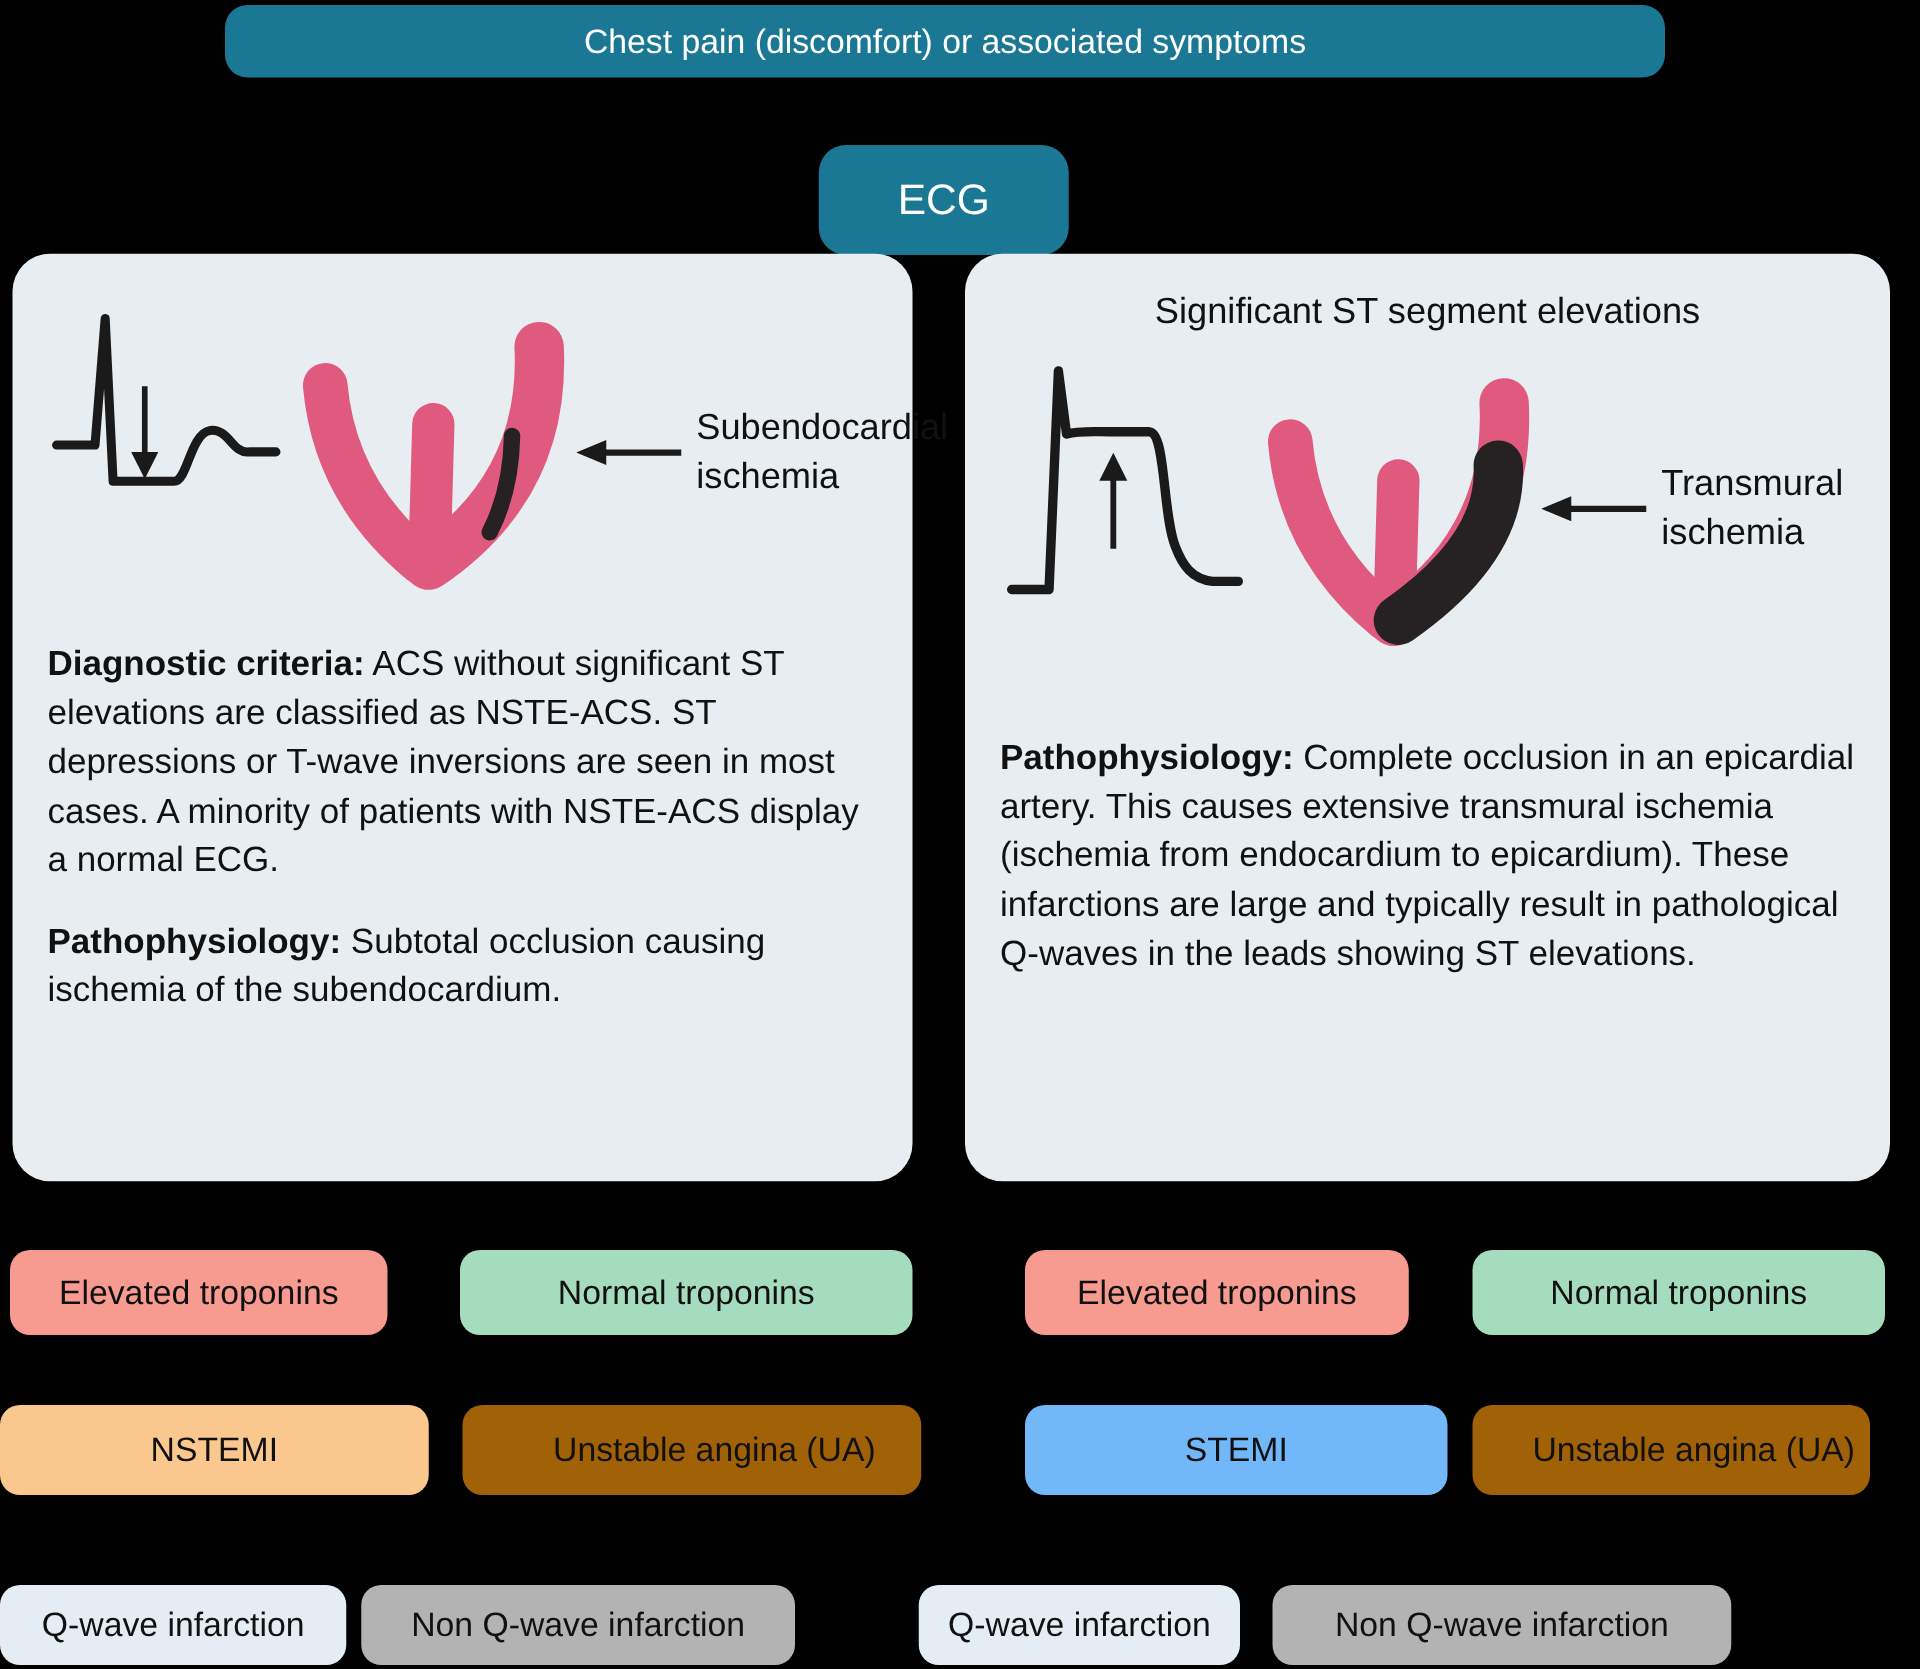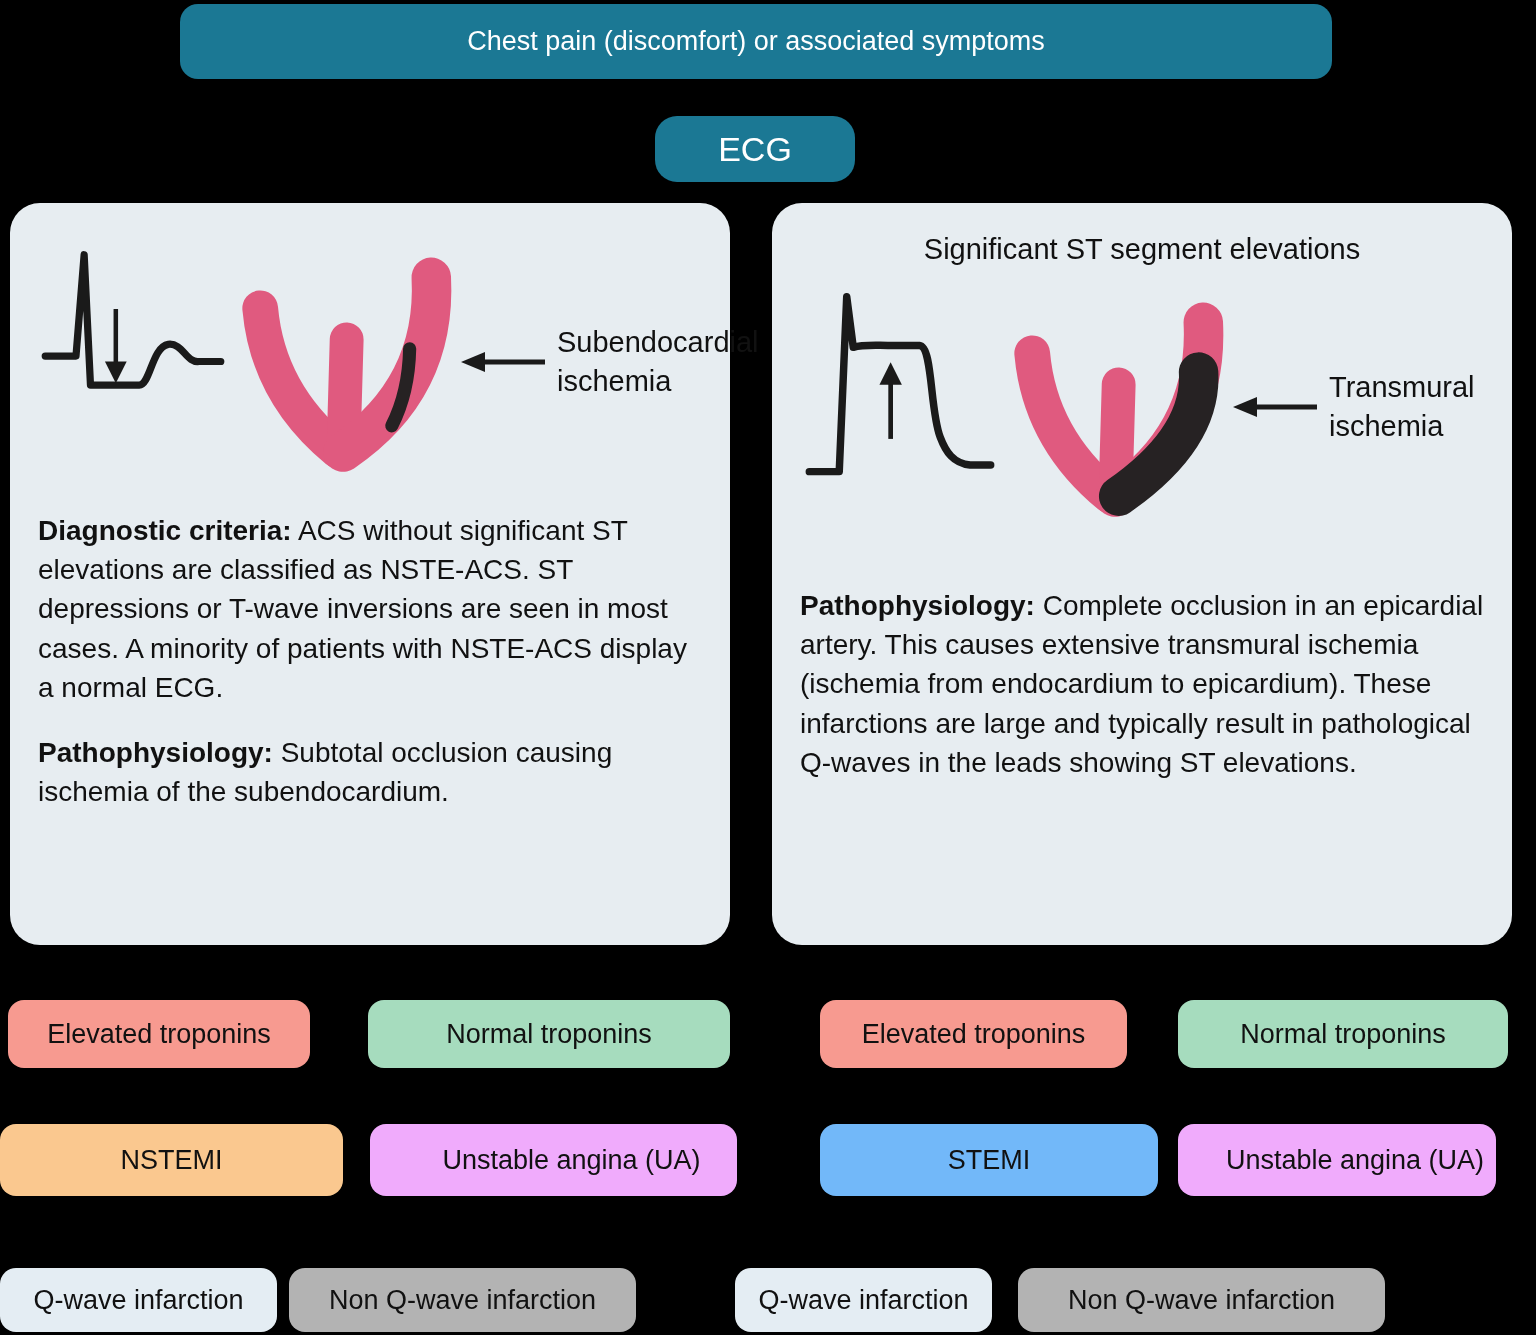--- a/index.html
+++ b/index.html
@@ -6,22 +6,22 @@
   #stage{
     position:relative;width:1536px;height:1335px;background:#000;overflow:hidden;
     font-family:"Liberation Sans", sans-serif;color:#111;
   }
   .node{
     position:absolute;display:flex;align-items:center;justify-content:center;
     text-align:center;box-sizing:border-box;
   }
   
   .teal{background:#1b7894;color:#fff;border-radius:18px;}
-  #chief-complaint{left:180px;top:4px;width:1152px;height:75px;font-size:27px;}
-  #ecg-node{left:655px;top:116px;width:200px;height:66px;font-size:34px;border-radius:22px;}
+  #chief-complaint{left:180px;top:4px;width:1152px;height:58px;font-size:27px;}
+  #ecg-node{left:655px;top:116px;width:200px;height:88px;font-size:34px;border-radius:22px;}
   
   .panel{
     position:absolute;top:203px;height:742px;background:#e7edf1;border-radius:30px;
     box-sizing:border-box;padding:24px 28px 0 28px;
   }
   #panel-left{left:10px;width:720px;}
   #panel-right{left:772px;width:740px;}
   .panel-title{font-size:29px;text-align:center;margin:6px 0 14px 0;}
   .figure-row{display:flex;align-items:flex-start;margin-top:8px;height:260px;}
   .ecg-svg{flex:0 0 auto;}
@@ -35,21 +35,21 @@
   #panel-right .para-2{margin-top:46px;}
   .para b{font-weight:bold;}
   
   .obox{
     position:absolute;display:flex;align-items:center;justify-content:center;
     border-radius:16px;font-size:27px;color:#111;text-align:center;box-sizing:border-box;
   }
   .salmon{background:#f79a90;}
   .green{background:#a6dcbe;}
   .orange{background:#fac88f;}
-  .purple{background:#f0abfc;padding-left:36px;}
+  .purple{background:#a16207;padding-left:36px;}
   .blue{background:#72b8f9;}
   .gray{background:#b3b3b3;}
   .lightbox{background:#e4edf3;}
   
   #trop-0{left:8px;   top:1000px;width:302px;height:68px;}
   #trop-1{left:368px; top:1000px;width:362px;height:68px;}
   #trop-2{left:820px; top:1000px;width:307px;height:68px;}
   #trop-3{left:1178px;top:1000px;width:330px;height:68px;}
   
   #diag-0{left:0px;   top:1124px;width:343px;height:72px;}

